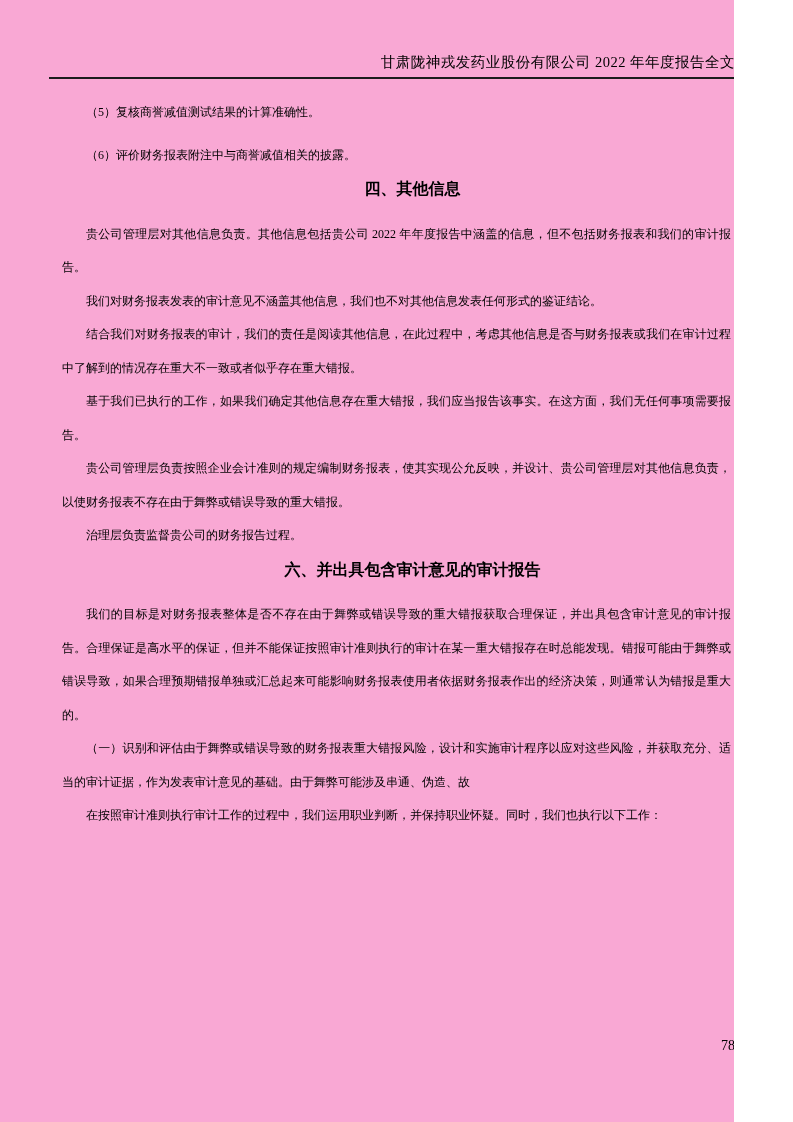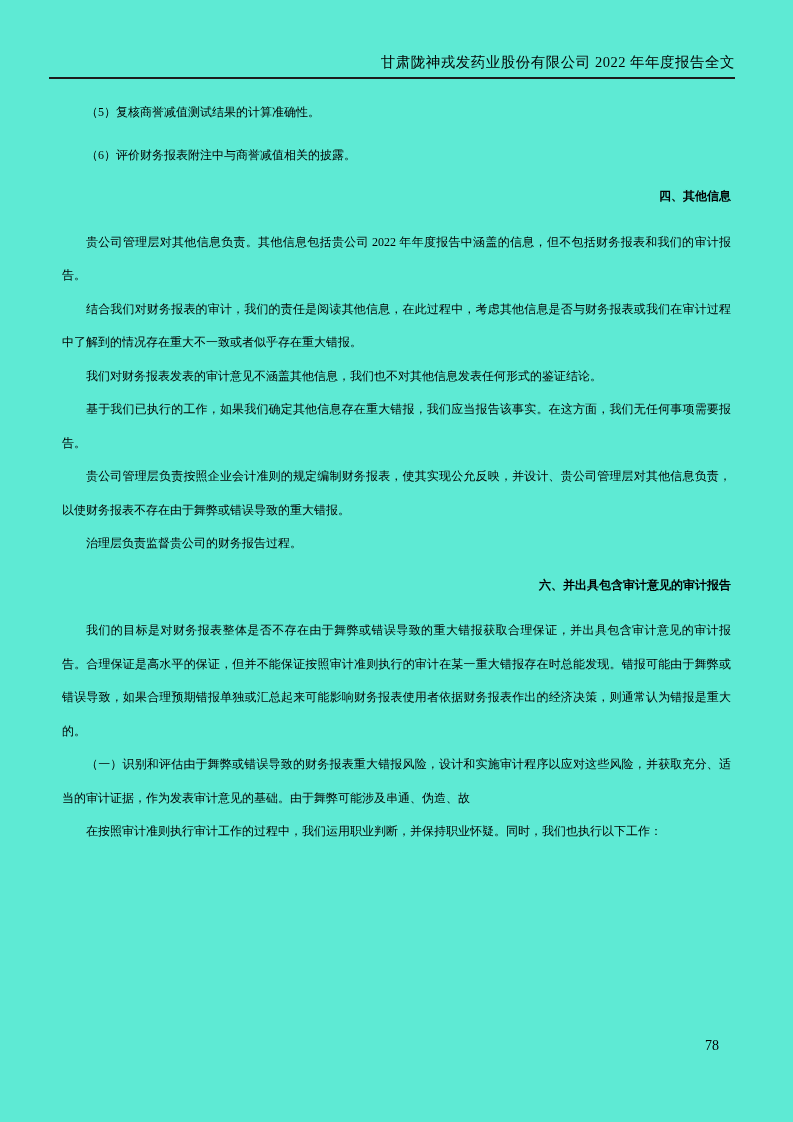--- a/index.html
+++ b/index.html
@@ -2,23 +2,23 @@
 <html lang="zh"><head>
 <meta charset="utf-8">
 <style>
   html, body {
     margin: 0;
     padding: 0;
     background: #ffffff;
   }
   .page {
     position: relative;
-    width: 793px;
+    width: 734px;
     height: 1122px;
-    background: #5eead4;
+    background: #f9a8d4;
     overflow: hidden;
     font-family: "Liberation Serif", "DejaVu Serif", serif;
     color: #000000;
   }
   .page-header {
     position: absolute;
     top: 53px;
     left: 49px;
     width: 686px;
     text-align: right;
@@ -42,49 +42,48 @@
     text-justify: inter-ideograph;
     text-indent: 2em;
     word-break: break-all;
   }
   .content p.gap-after {
     margin-bottom: 9px;
   }
   .content p.heading {
     font-family: "Liberation Sans", "DejaVu Sans", sans-serif;
     font-weight: bold;
-    font-size: 12px;
+    font-size: 16px;
     margin-bottom: 12px;
-    text-align: right;
-    margin-top: 8px;
+    text-align: center;
   }
   .page-footer {
     position: absolute;
     top: 1037px;
-    left: 56px;
+    left: 72px;
     width: 663px;
     text-align: right;
     font-size: 14px;
     line-height: 18px;
   }
 </style>
 </head>
 <body>
 
 <div class="page">
 
   <div class="page-header">甘肃陇神戎发药业股份有限公司 2022 年年度报告全文</div>
 
   <div class="content">
     <p class="gap-after">（5）复核商誉减值测试结果的计算准确性。</p>
     <p>（6）评价财务报表附注中与商誉减值相关的披露。</p>
     <p class="heading">四、其他信息</p>
     <p>贵公司管理层对其他信息负责。其他信息包括贵公司 2022 年年度报告中涵盖的信息，但不包括财务报表和我们的审计报告。</p>
+    <p>我们对财务报表发表的审计意见不涵盖其他信息，我们也不对其他信息发表任何形式的鉴证结论。</p>
     <p>结合我们对财务报表的审计，我们的责任是阅读其他信息，在此过程中，考虑其他信息是否与财务报表或我们在审计过程中了解到的情况存在重大不一致或者似乎存在重大错报。</p>
-    <p>我们对财务报表发表的审计意见不涵盖其他信息，我们也不对其他信息发表任何形式的鉴证结论。</p>
     <p>基于我们已执行的工作，如果我们确定其他信息存在重大错报，我们应当报告该事实。在这方面，我们无任何事项需要报告。</p>
     <p>贵公司管理层负责按照企业会计准则的规定编制财务报表，使其实现公允反映，并设计、贵公司管理层对其他信息负责，以使财务报表不存在由于舞弊或错误导致的重大错报。</p>
     <p>治理层负责监督贵公司的财务报告过程。</p>
     <p class="heading">六、并出具包含审计意见的审计报告</p>
     <p>我们的目标是对财务报表整体是否不存在由于舞弊或错误导致的重大错报获取合理保证，并出具包含审计意见的审计报告。合理保证是高水平的保证，但并不能保证按照审计准则执行的审计在某一重大错报存在时总能发现。错报可能由于舞弊或错误导致，如果合理预期错报单独或汇总起来可能影响财务报表使用者依据财务报表作出的经济决策，则通常认为错报是重大的。</p>
     <p>（一）识别和评估由于舞弊或错误导致的财务报表重大错报风险，设计和实施审计程序以应对这些风险，并获取充分、适当的审计证据，作为发表审计意见的基础。由于舞弊可能涉及串通、伪造、故</p>
     <p>在按照审计准则执行审计工作的过程中，我们运用职业判断，并保持职业怀疑。同时，我们也执行以下工作：</p>
   </div>
 
   <div class="page-footer">78</div>

